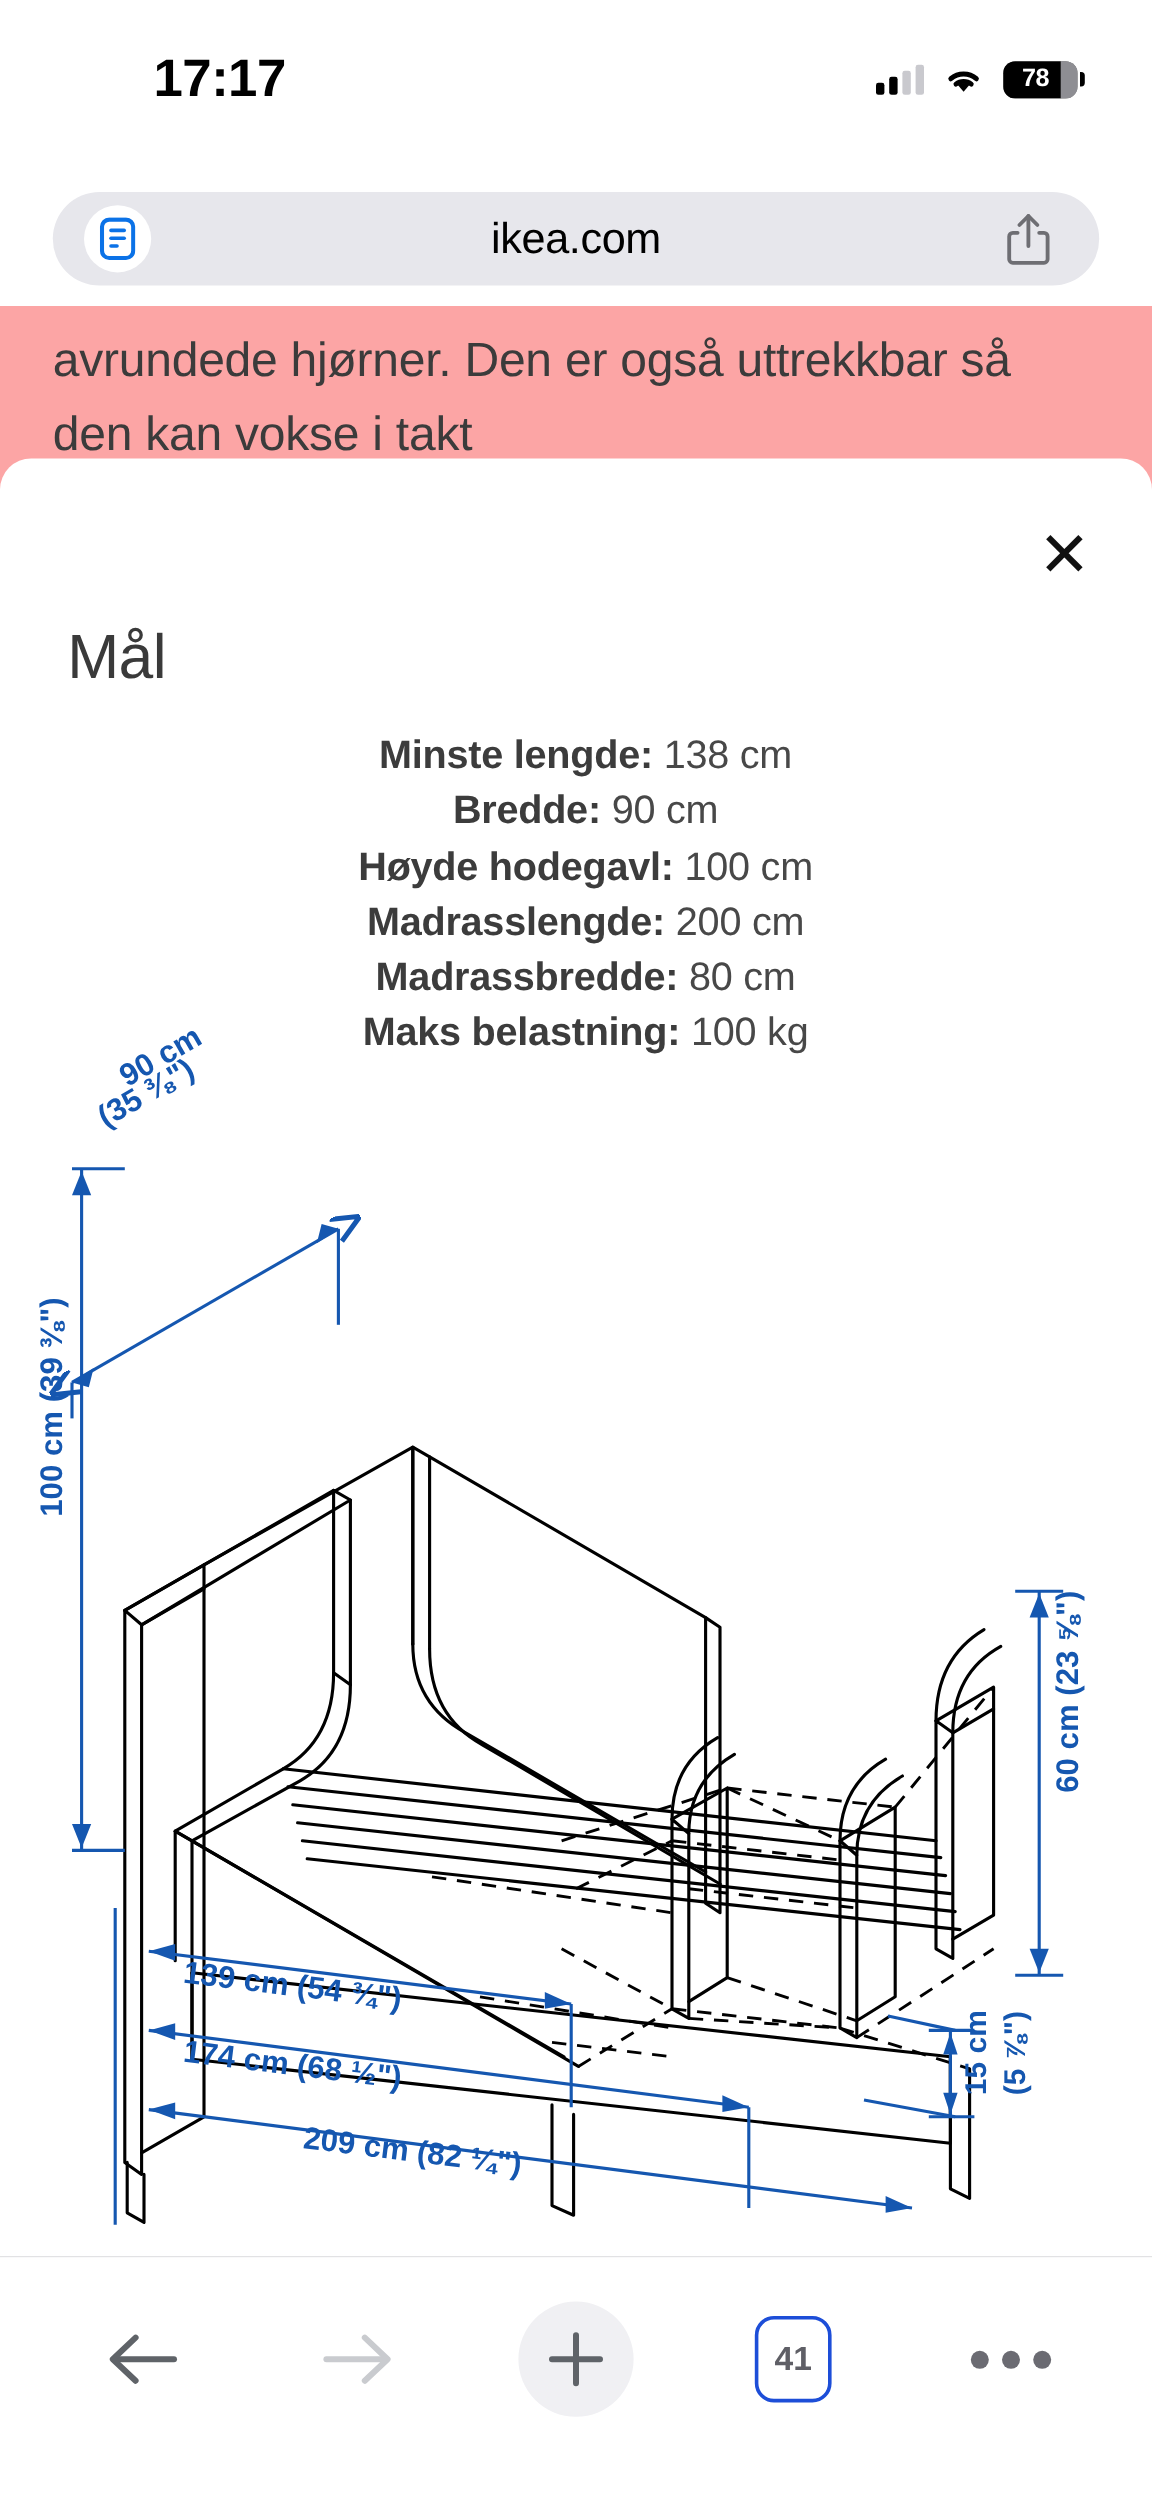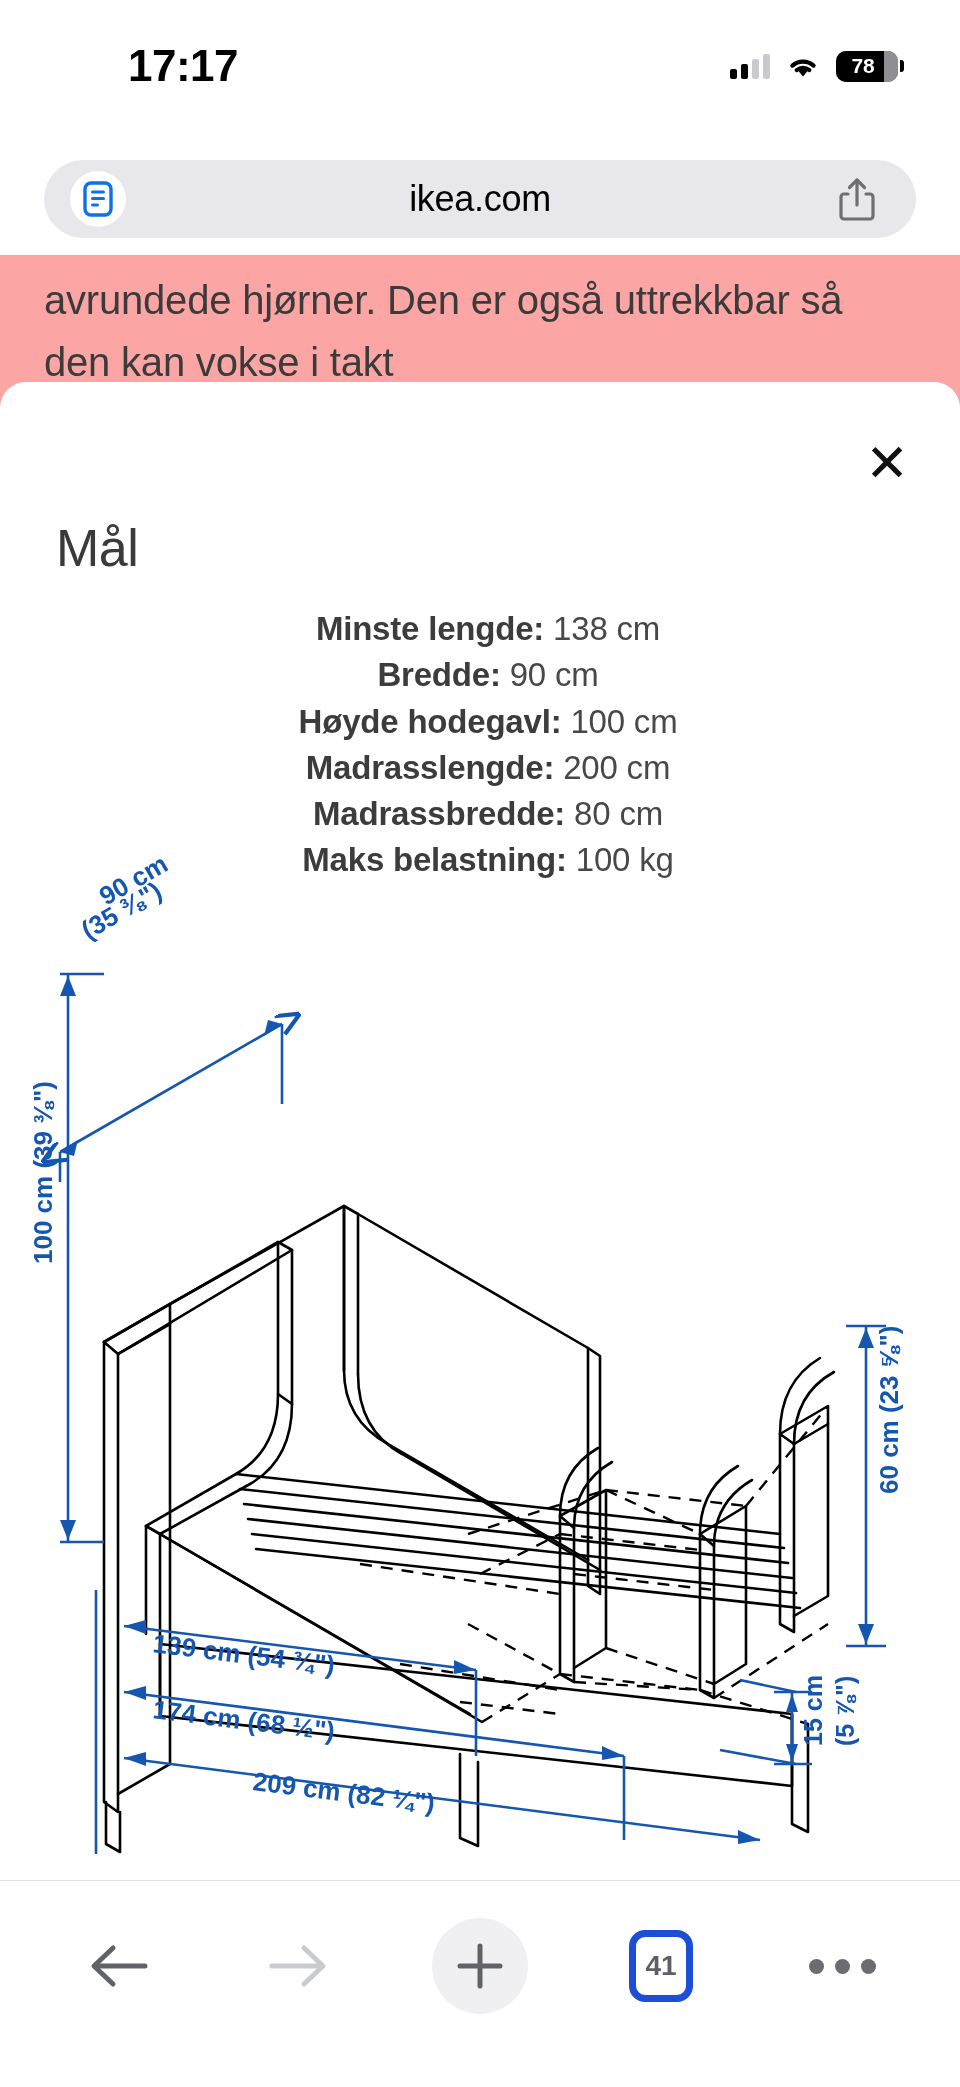--- a/index.html
+++ b/index.html
@@ -126,21 +126,21 @@
   }
   .tb-btn {
     display:flex; align-items:center; justify-content:center;
     width:96px; height:96px; position:relative;
   }
   .tb-plus-bg {
     position:absolute; width:96px; height:96px; border-radius:48px;
     background:#f0f0f3;
   }
   .tabcount {
-    width:64px; height:72px; border:7px solid #1d4ed8; border-radius:16px;
+    width:64px; height:72px; border:3px solid #1d4ed8; border-radius:16px;
     display:flex; align-items:center; justify-content:center;
     font-size:28px; font-weight:600; color:#5f5f66;
   }
   .dots { display:flex; gap:11px; align-items:center; }
   .dots span { width:15px; height:15px; border-radius:50%; background:#6b6b72; display:block; }
 </style>
 </head>
 <body>
 
 <div class="phone">

